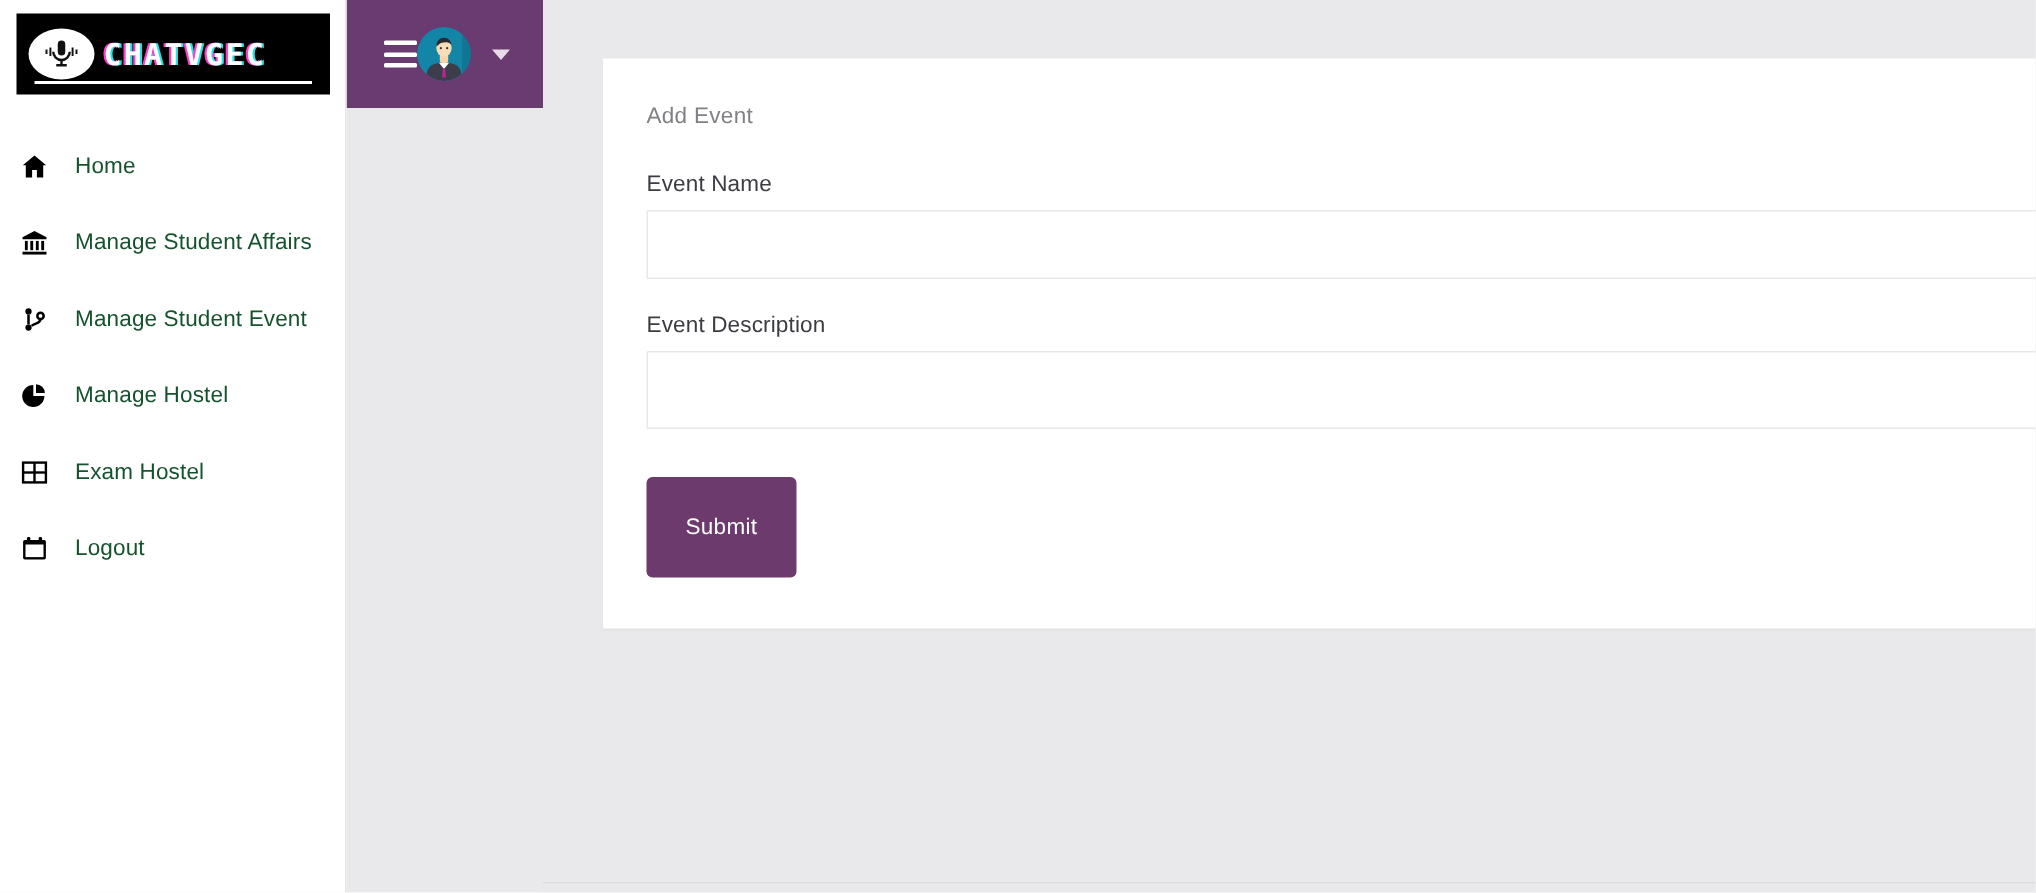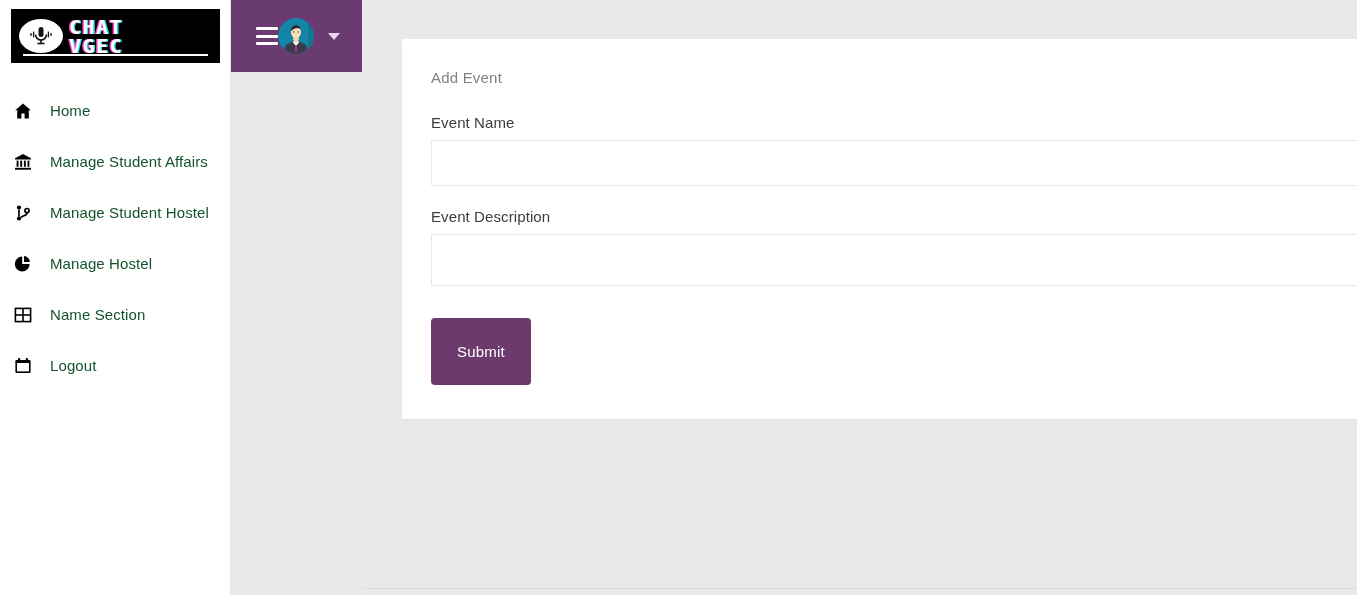--- a/index.html
+++ b/index.html
@@ -45,21 +45,20 @@
     background: #ffffff;
     display: flex;
     align-items: center;
     justify-content: center;
     flex: 0 0 44px;
     margin-right: 6px;
   }
   .logo-mic svg { display: block; }
   .logo-text {
     display: flex;
-    flex-direction: column;
     line-height: 0.92;
     padding-top: 1px;
     text-align: right;
   }
   .logo-line {
     font-family: "DejaVu Sans Mono", monospace;
     font-weight: bold;
     font-size: 20px;
     letter-spacing: 1.5px;
     color: #ffffff;
@@ -285,21 +284,21 @@
       <a class="nav-item">
         <span class="nav-icon">
           <svg width="18" height="18" viewBox="0 0 18 18" fill="none" stroke="currentColor" stroke-width="1.7">
             <circle cx="5" cy="3.6" r="2.1" fill="currentColor" stroke="none"></circle>
             <circle cx="5" cy="14.4" r="2.1" fill="currentColor" stroke="none"></circle>
             <circle cx="13" cy="6.6" r="2.1" fill="none"></circle>
             <path d="M5 5.7v6.6"></path>
             <path d="M13 8.7c0 3.2-4 2.6-5.9 4.6"></path>
           </svg>
         </span>
-        <span class="nav-label">Manage Student Hostel</span>
+        <span class="nav-label">Manage Student Event</span>
       </a>
 
 
 
       <a class="nav-item">
         <span class="nav-icon">
           <svg width="18" height="18" viewBox="0 0 18 18" fill="currentColor">
             <path d="M8.2 1.6a7.4 7.4 0 1 0 7.4 7.4H8.2V1.6z"></path>
             <path d="M10 1.1V7h5.9A6.1 6.1 0 0 0 10 1.1z"></path>
           </svg>
@@ -308,21 +307,21 @@
       </a>
 
       <a class="nav-item">
         <span class="nav-icon">
           <svg width="18" height="18" viewBox="0 0 18 18" fill="none" stroke="currentColor" stroke-width="1.6">
             <rect x="1.4" y="2.4" width="15.2" height="13.2"></rect>
             <line x1="9" y1="2.4" x2="9" y2="15.6"></line>
             <line x1="1.4" y1="9" x2="16.6" y2="9"></line>
           </svg>
         </span>
-        <span class="nav-label">Name Section</span>
+        <span class="nav-label">Exam Hostel</span>
       </a>
 
       <a class="nav-item">
         <span class="nav-icon">
           <svg width="18" height="18" viewBox="0 0 18 18" fill="currentColor">
             <rect x="1.4" y="3" width="15.2" height="13" rx="1.2"></rect>
             <rect x="3" y="6" width="12" height="8.4" fill="#fff"></rect>
             <rect x="4" y="1" width="2.2" height="3.4" rx="0.8"></rect>
             <rect x="11.8" y="1" width="2.2" height="3.4" rx="0.8"></rect>
           </svg>

